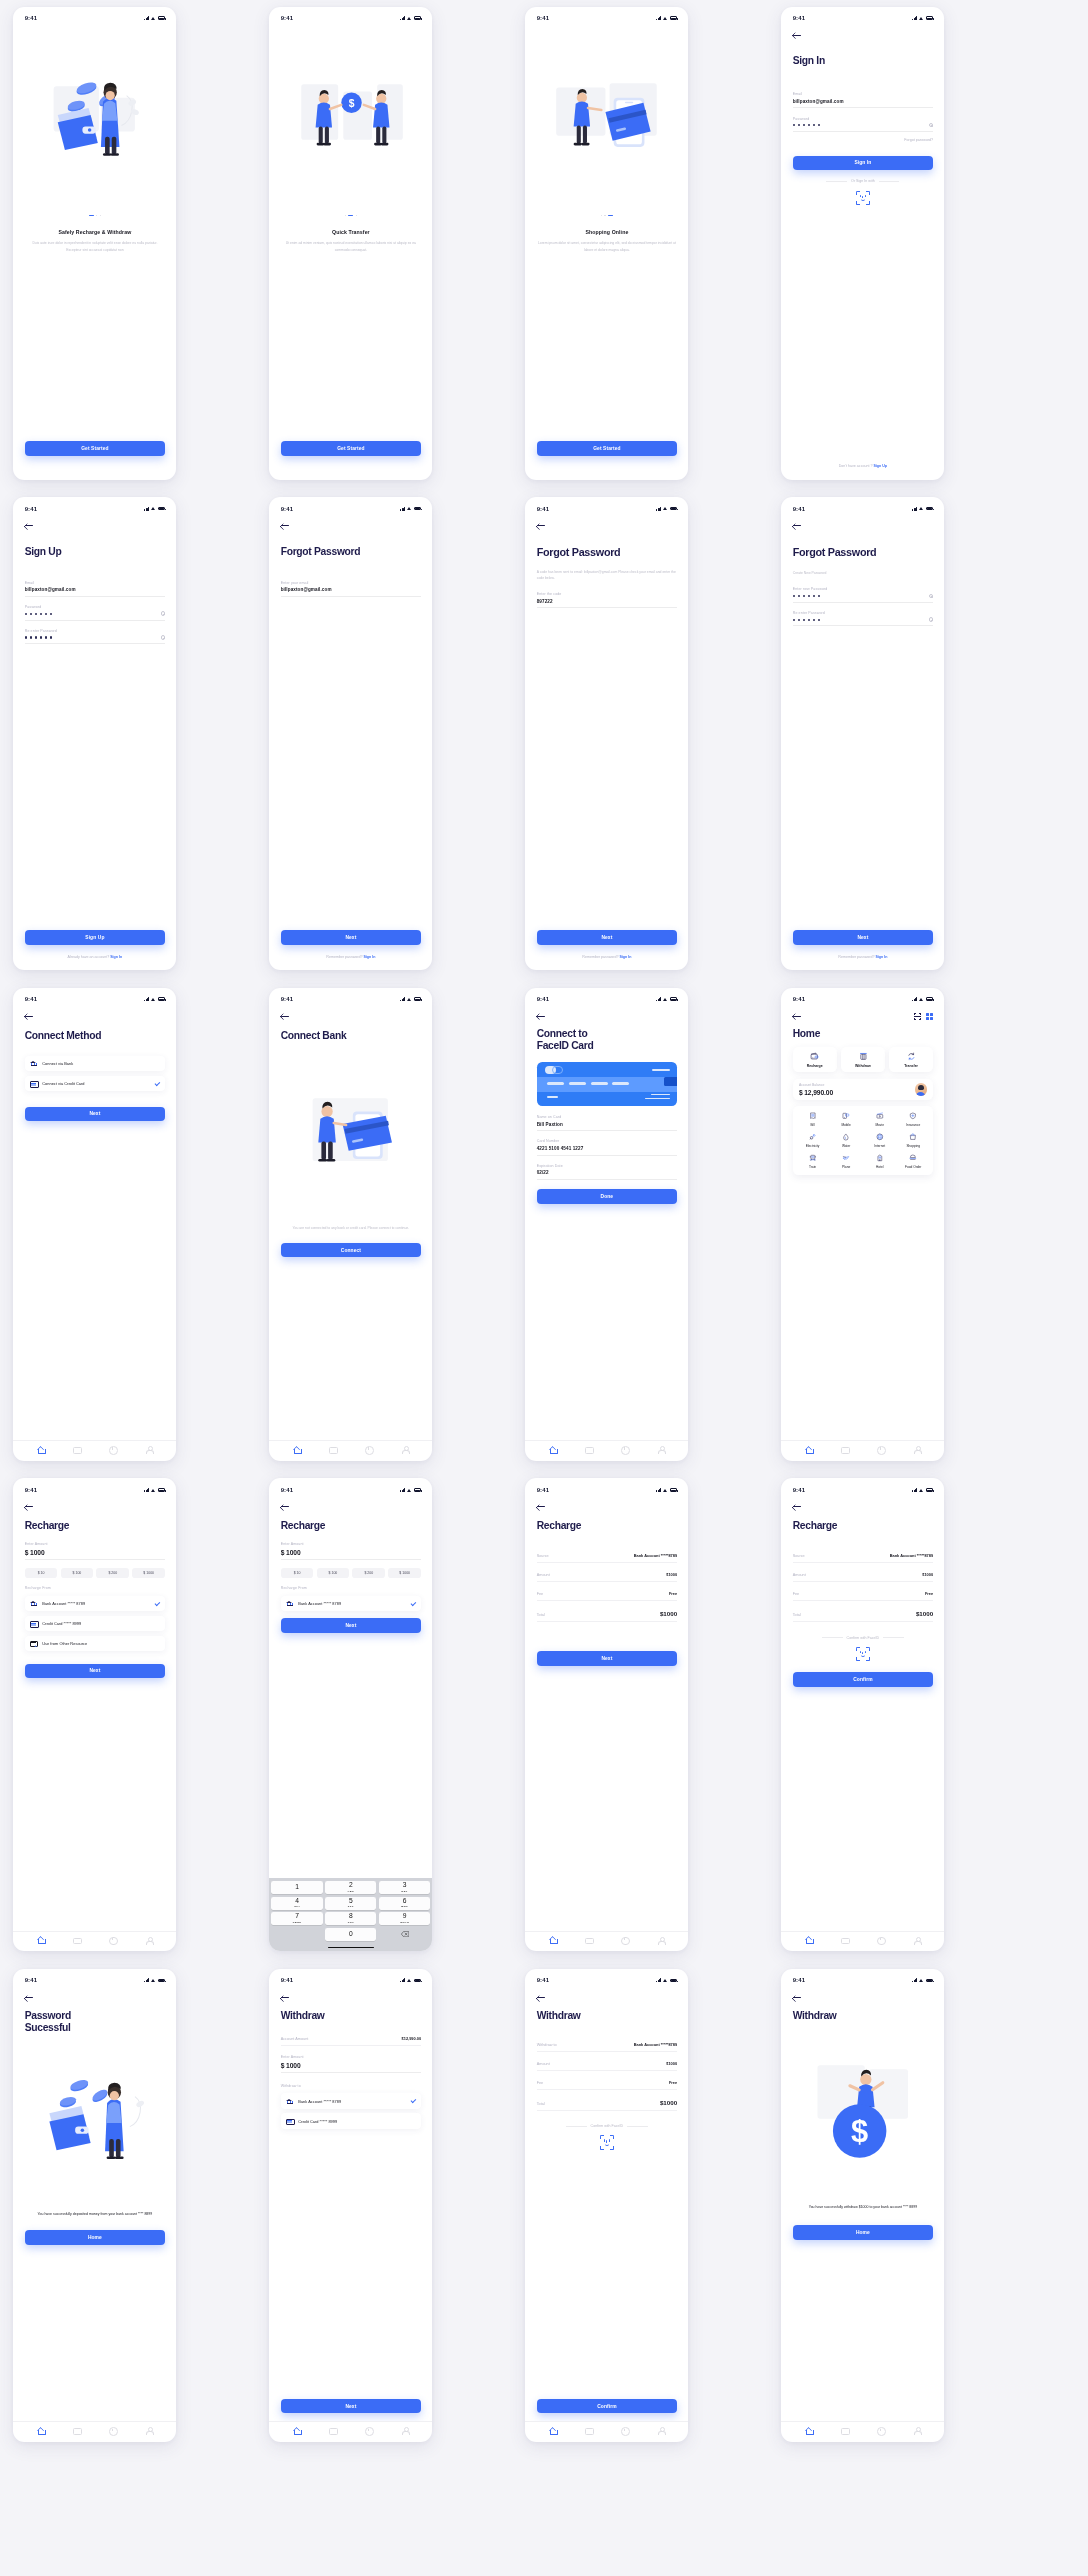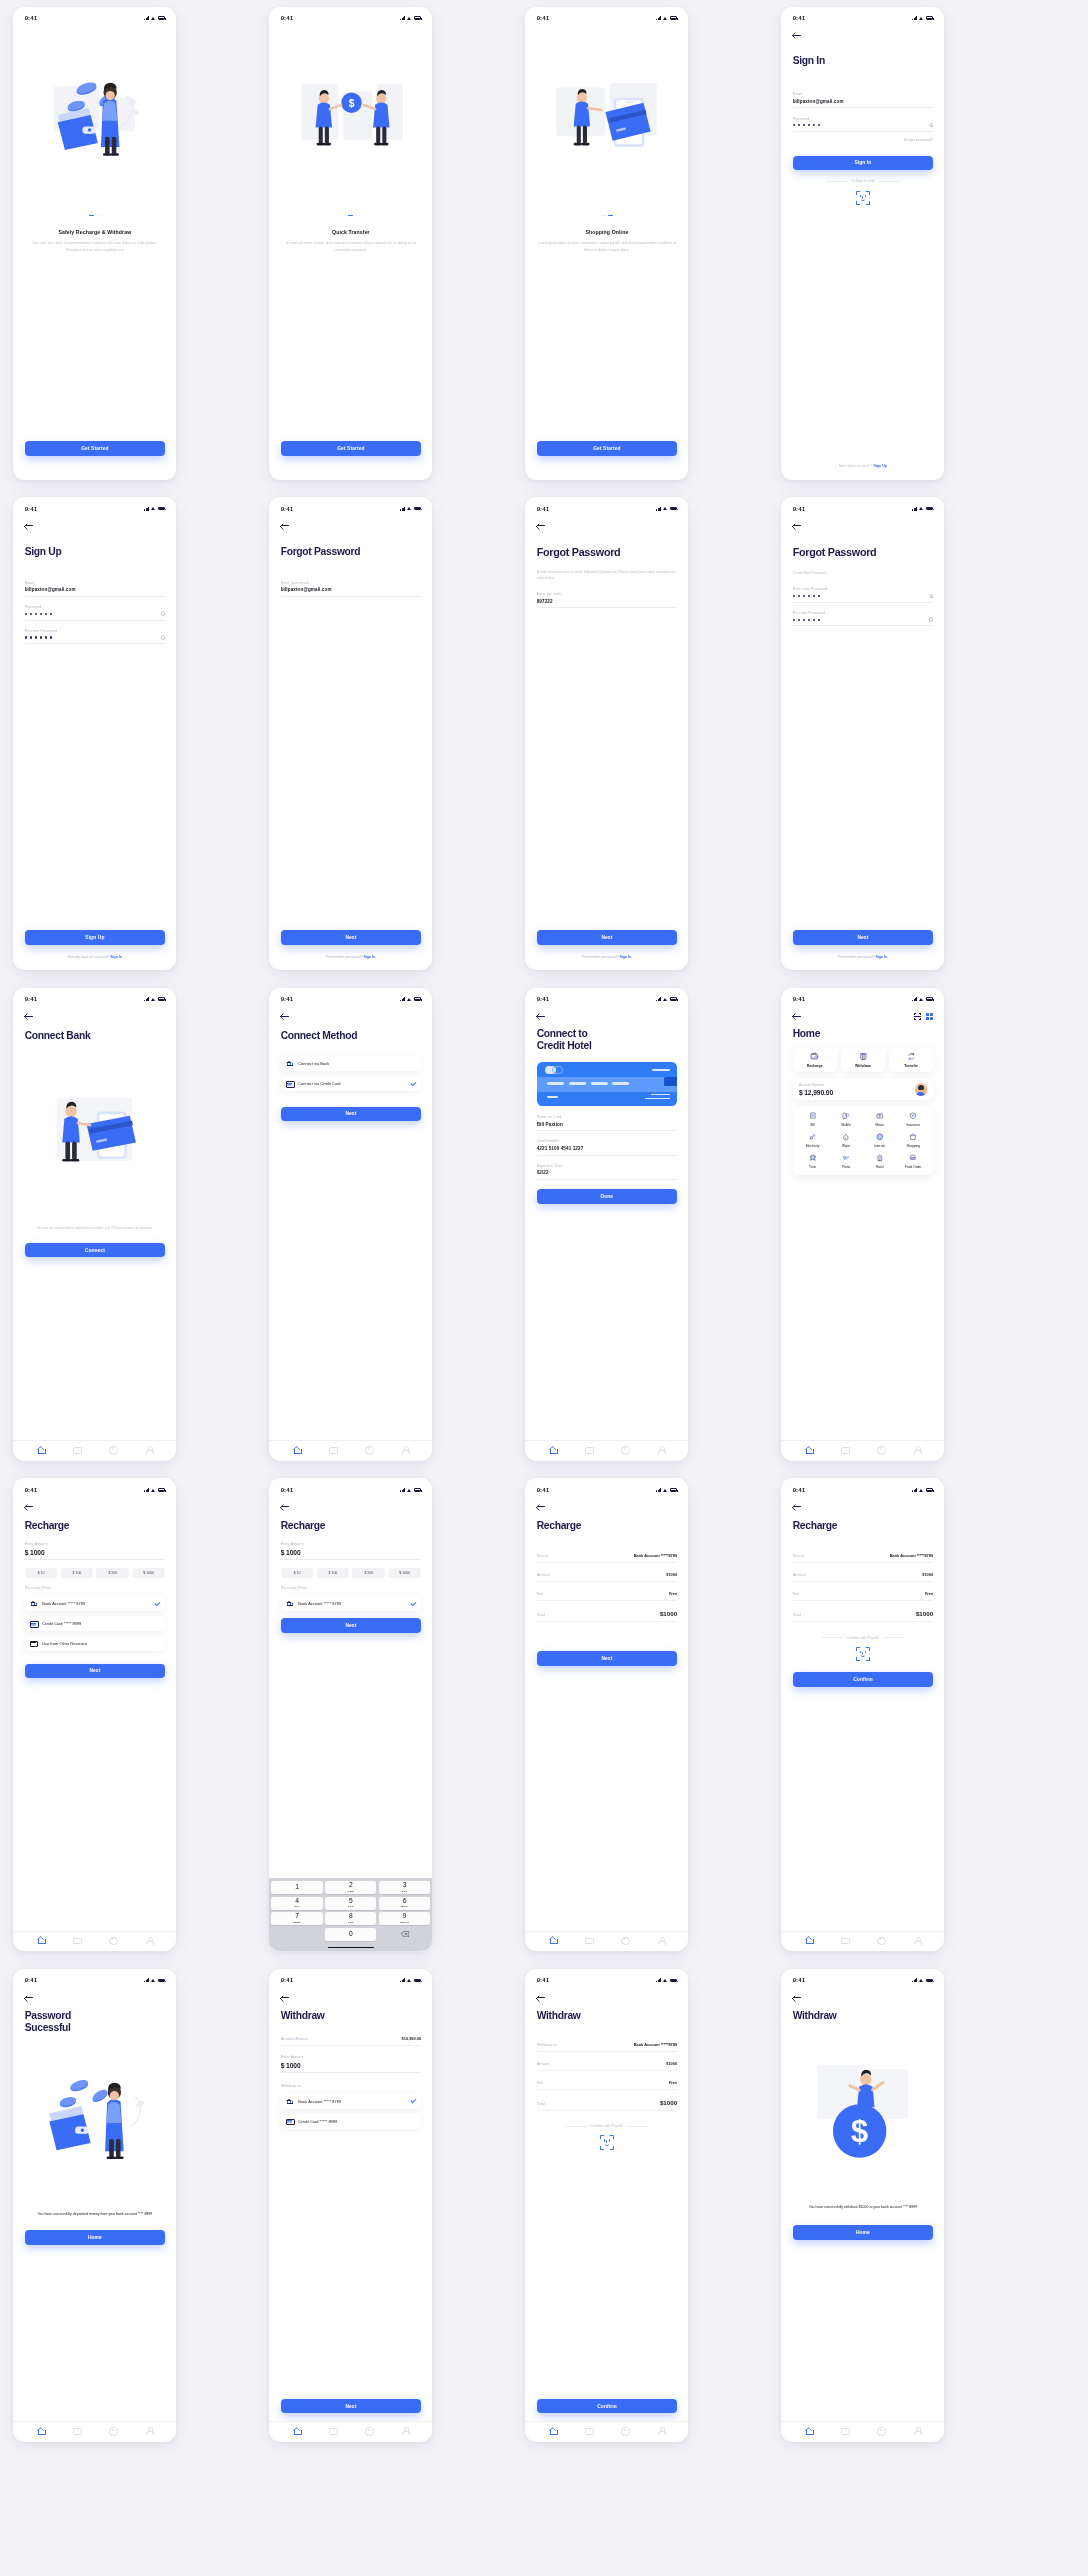--- a/index.html
+++ b/index.html
@@ -637,20 +637,62 @@
           </span>
       <span class="wifi"></span>
       <span class="batt"></span>
     </span>
   </div>
   <div class="body">
     <div class="backrow">
       <span class="backarrow"></span>
     </div>
     <div style="height:5.2px"></div>
+    <h1 class="title">Connect Method</h1>
+    <div style="height:13.4px"></div>
+    <div class="rowcard">
+      <span class="ic ic-bank"></span>
+      <span class="lbl">Connect via Bank</span>
+    </div>
+    <div class="rowcard">
+      <span class="ic ic-card"></span>
+      <span class="lbl">Connect via Credit Card</span>
+      <span class="check"></span>
+    </div>
+    <div style="height:15.5px"></div>
+    <div class="btn">Next</div>
+    <div class="spacer"></div>
+  </div>
+  <div class="bottomnav">
+    <span class="navicon nv-home active"></span>
+    <span class="navicon nv-chat"></span>
+    <span class="navicon nv-clock"></span>
+    <span class="navicon nv-user"></span>
+  </div>
+</div>
+
+<div class="phone">
+  <div class="statusbar">
+    <span class="sb-time">9:41</span>
+    <span class="sb-icons">
+      <span class="sig">
+            <i></i>
+            <i></i>
+            <i></i>
+            <i></i>
+          </span>
+      <span class="wifi"></span>
+      <span class="batt"></span>
+    </span>
+  </div>
+  <div class="body">
+    <div class="backrow">
+      <span class="backarrow"></span>
+    </div>
+    <div style="height:5.2px"></div>
     <h1 class="title">Connect Bank</h1>
     <div class="illus">
       <svg width="111" height="85" viewBox="0 0 215 165">
         <rect x="34" y="14" width="146" height="122" rx="5" fill="#f4f5f8"></rect>
         <rect x="112" y="40" width="58" height="92" rx="8" fill="#d9e3fb"></rect>
         <rect x="117" y="45" width="48" height="82" rx="5" fill="#fff"></rect>
         <path d="M92 64 L176 48 L188 100 L104 116 Z" fill="#3b6cf6"></path>
         <rect x="96" y="74" width="86" height="9" fill="#2b55c8" transform="rotate(-11 96 74)"></rect>
         <rect x="110" y="96" width="22" height="5" rx="2.5" fill="#a9c2fb" transform="rotate(-11 110 96)"></rect>
         <circle cx="62" cy="40" r="11" fill="#f0c3a4"></circle>
@@ -687,64 +729,22 @@
             <i></i>
           </span>
       <span class="wifi"></span>
       <span class="batt"></span>
     </span>
   </div>
   <div class="body">
     <div class="backrow">
       <span class="backarrow"></span>
     </div>
-    <div style="height:5.2px"></div>
-    <h1 class="title">Connect Method</h1>
-    <div style="height:13.4px"></div>
-    <div class="rowcard">
-      <span class="ic ic-bank"></span>
-      <span class="lbl">Connect via Bank</span>
-    </div>
-    <div class="rowcard">
-      <span class="ic ic-card"></span>
-      <span class="lbl">Connect via Credit Card</span>
-      <span class="check"></span>
-    </div>
-    <div style="height:15.5px"></div>
-    <div class="btn">Next</div>
-    <div class="spacer"></div>
-  </div>
-  <div class="bottomnav">
-    <span class="navicon nv-home active"></span>
-    <span class="navicon nv-chat"></span>
-    <span class="navicon nv-clock"></span>
-    <span class="navicon nv-user"></span>
-  </div>
-</div>
-
-<div class="phone">
-  <div class="statusbar">
-    <span class="sb-time">9:41</span>
-    <span class="sb-icons">
-      <span class="sig">
-            <i></i>
-            <i></i>
-            <i></i>
-            <i></i>
-          </span>
-      <span class="wifi"></span>
-      <span class="batt"></span>
-    </span>
-  </div>
-  <div class="body">
-    <div class="backrow">
-      <span class="backarrow"></span>
-    </div>
     <div style="height:3.1px"></div>
-    <h1 class="title" style="max-width:67px">Connect to Credit Hotel</h1>
+    <h1 class="title" style="max-width:67px">Connect to FaceID Card</h1>
     <div style="height:9.3px"></div>
     <div class="ccard">
       <div class="band"></div>
       <div class="c1"></div>
           <div class="c2"></div>
       <div class="bar" style="right:7.2px;top:7.2px;width:17.5px;"></div>
       <div class="dark" style="right:0;top:15.5px;width:13.4px;height:9.3px;border-radius:1.5px 0 0 1.5px;"></div>
       <div class="bar" style="left:10.3px;top:20.6px;width:17.5px;"></div>
       <div class="bar" style="left:32px;top:20.6px;width:17.5px;"></div>
       <div class="bar" style="left:54px;top:20.6px;width:17.5px;"></div>

